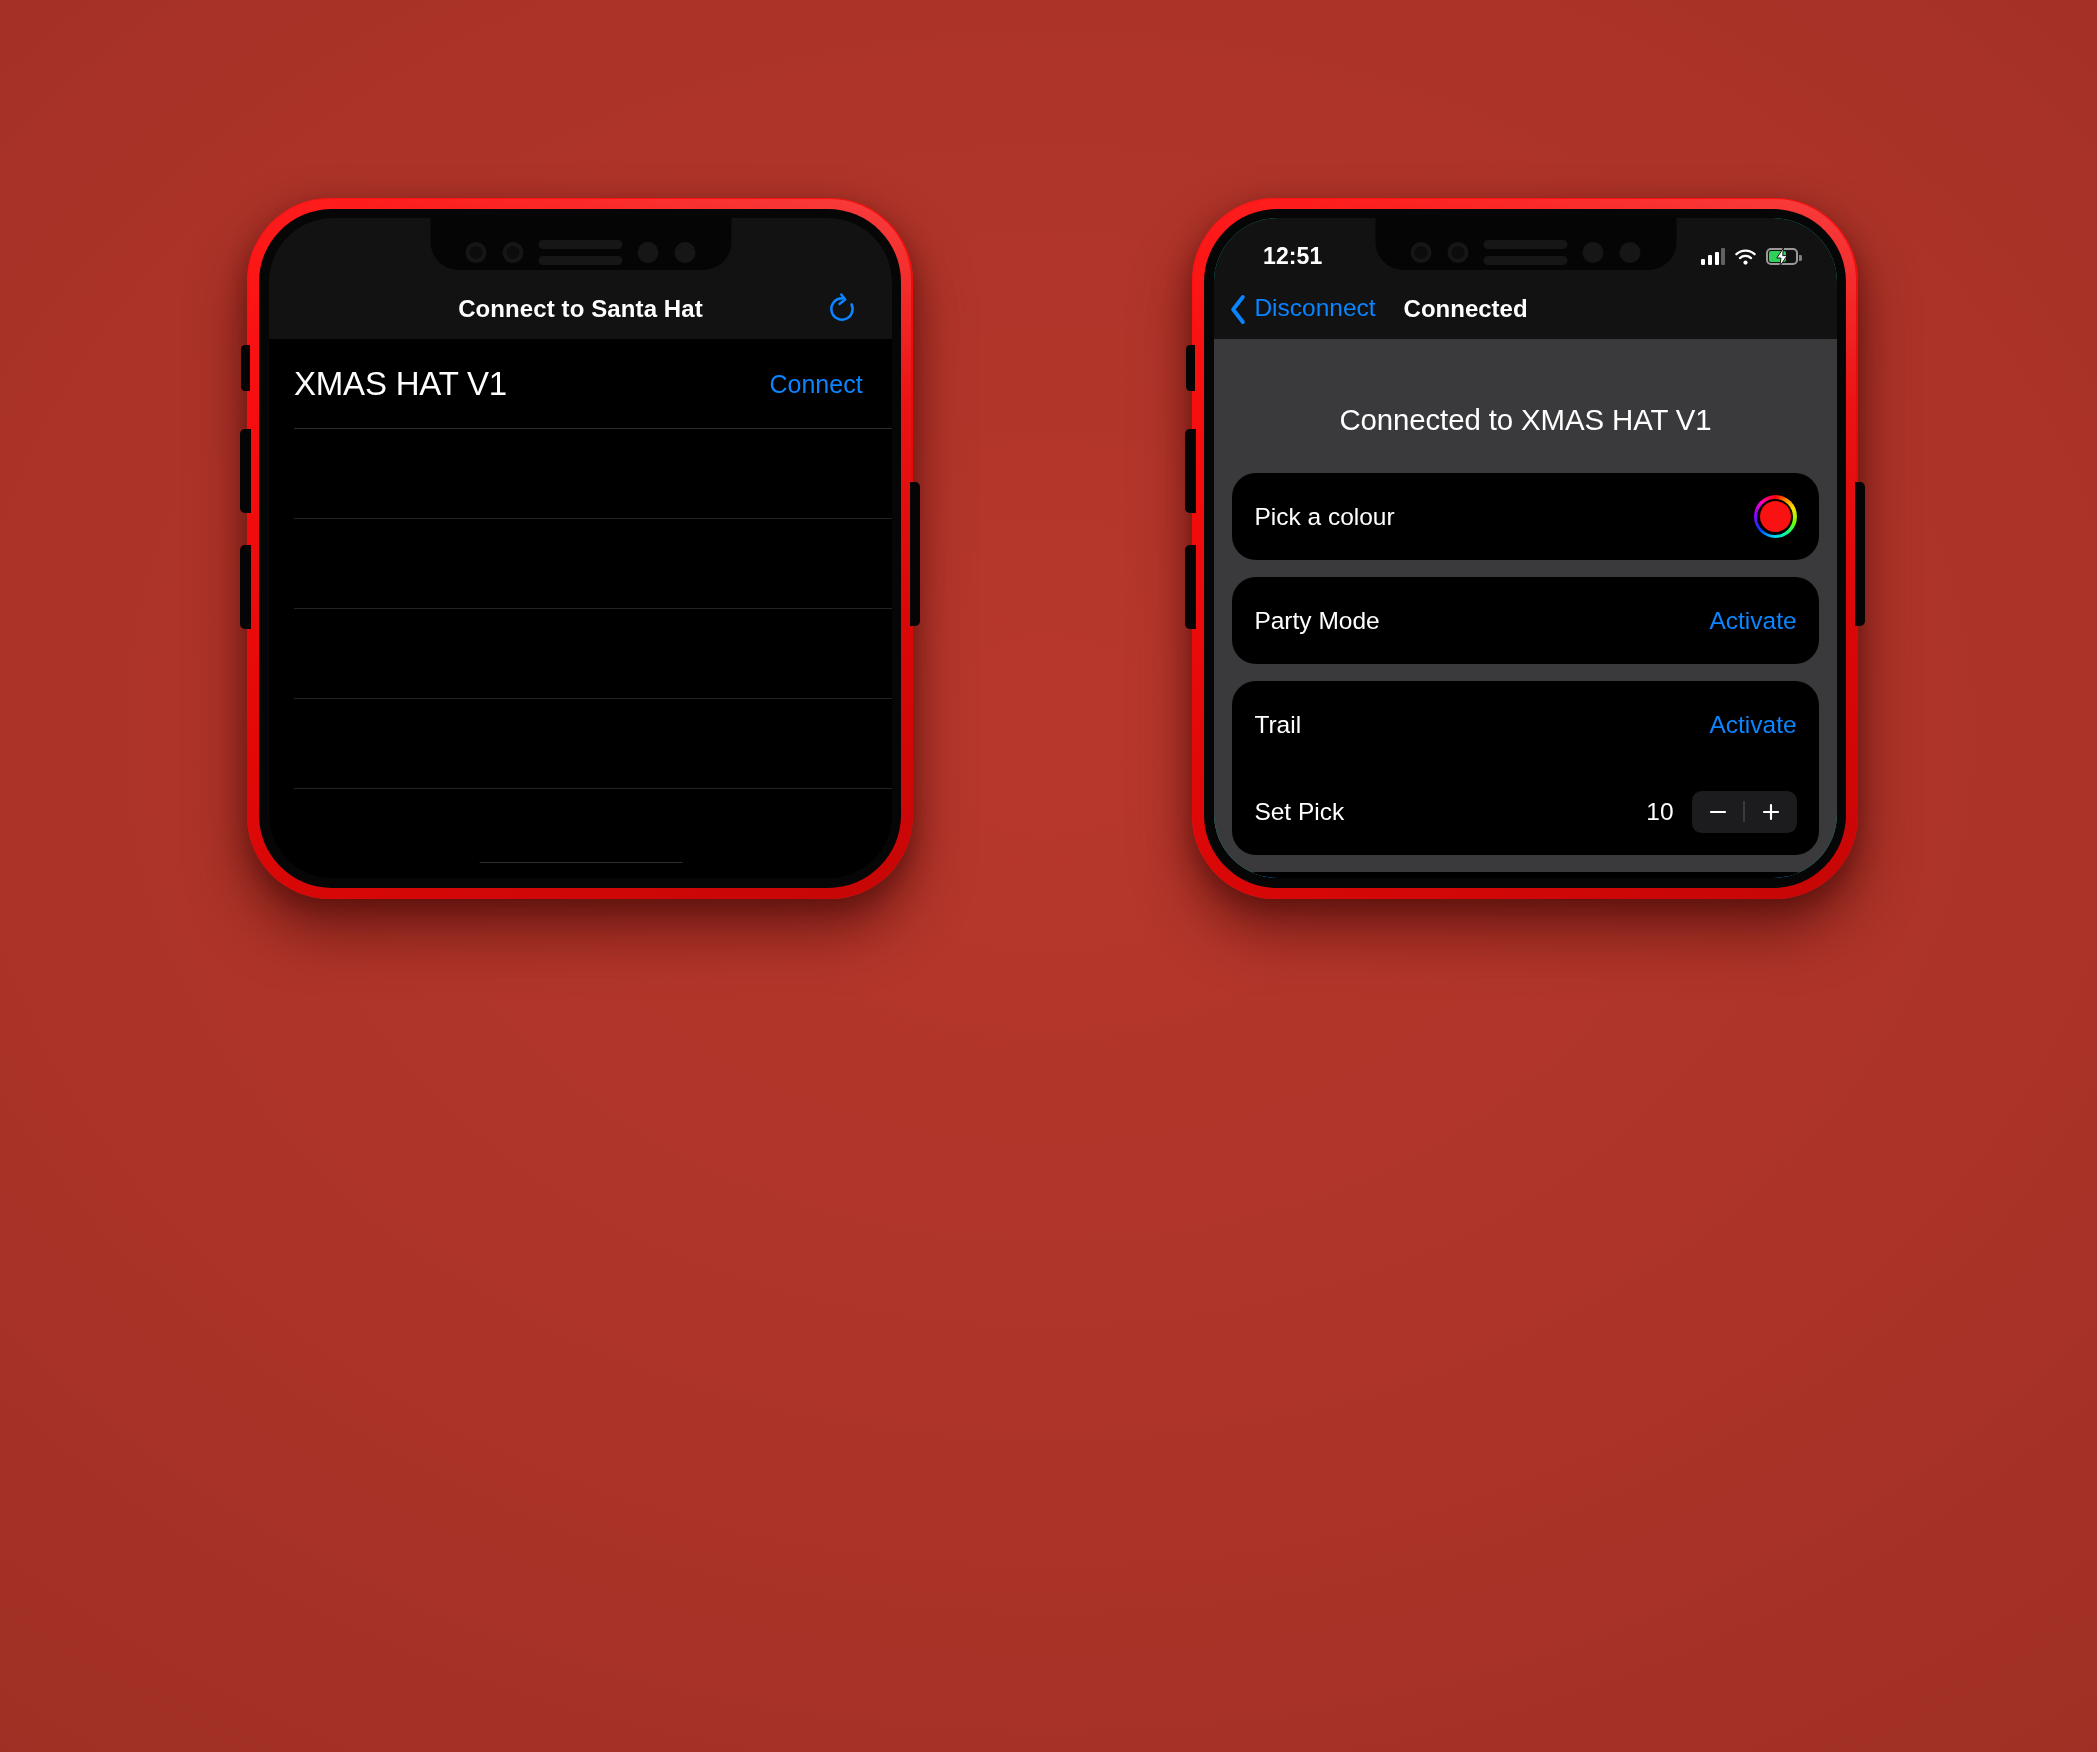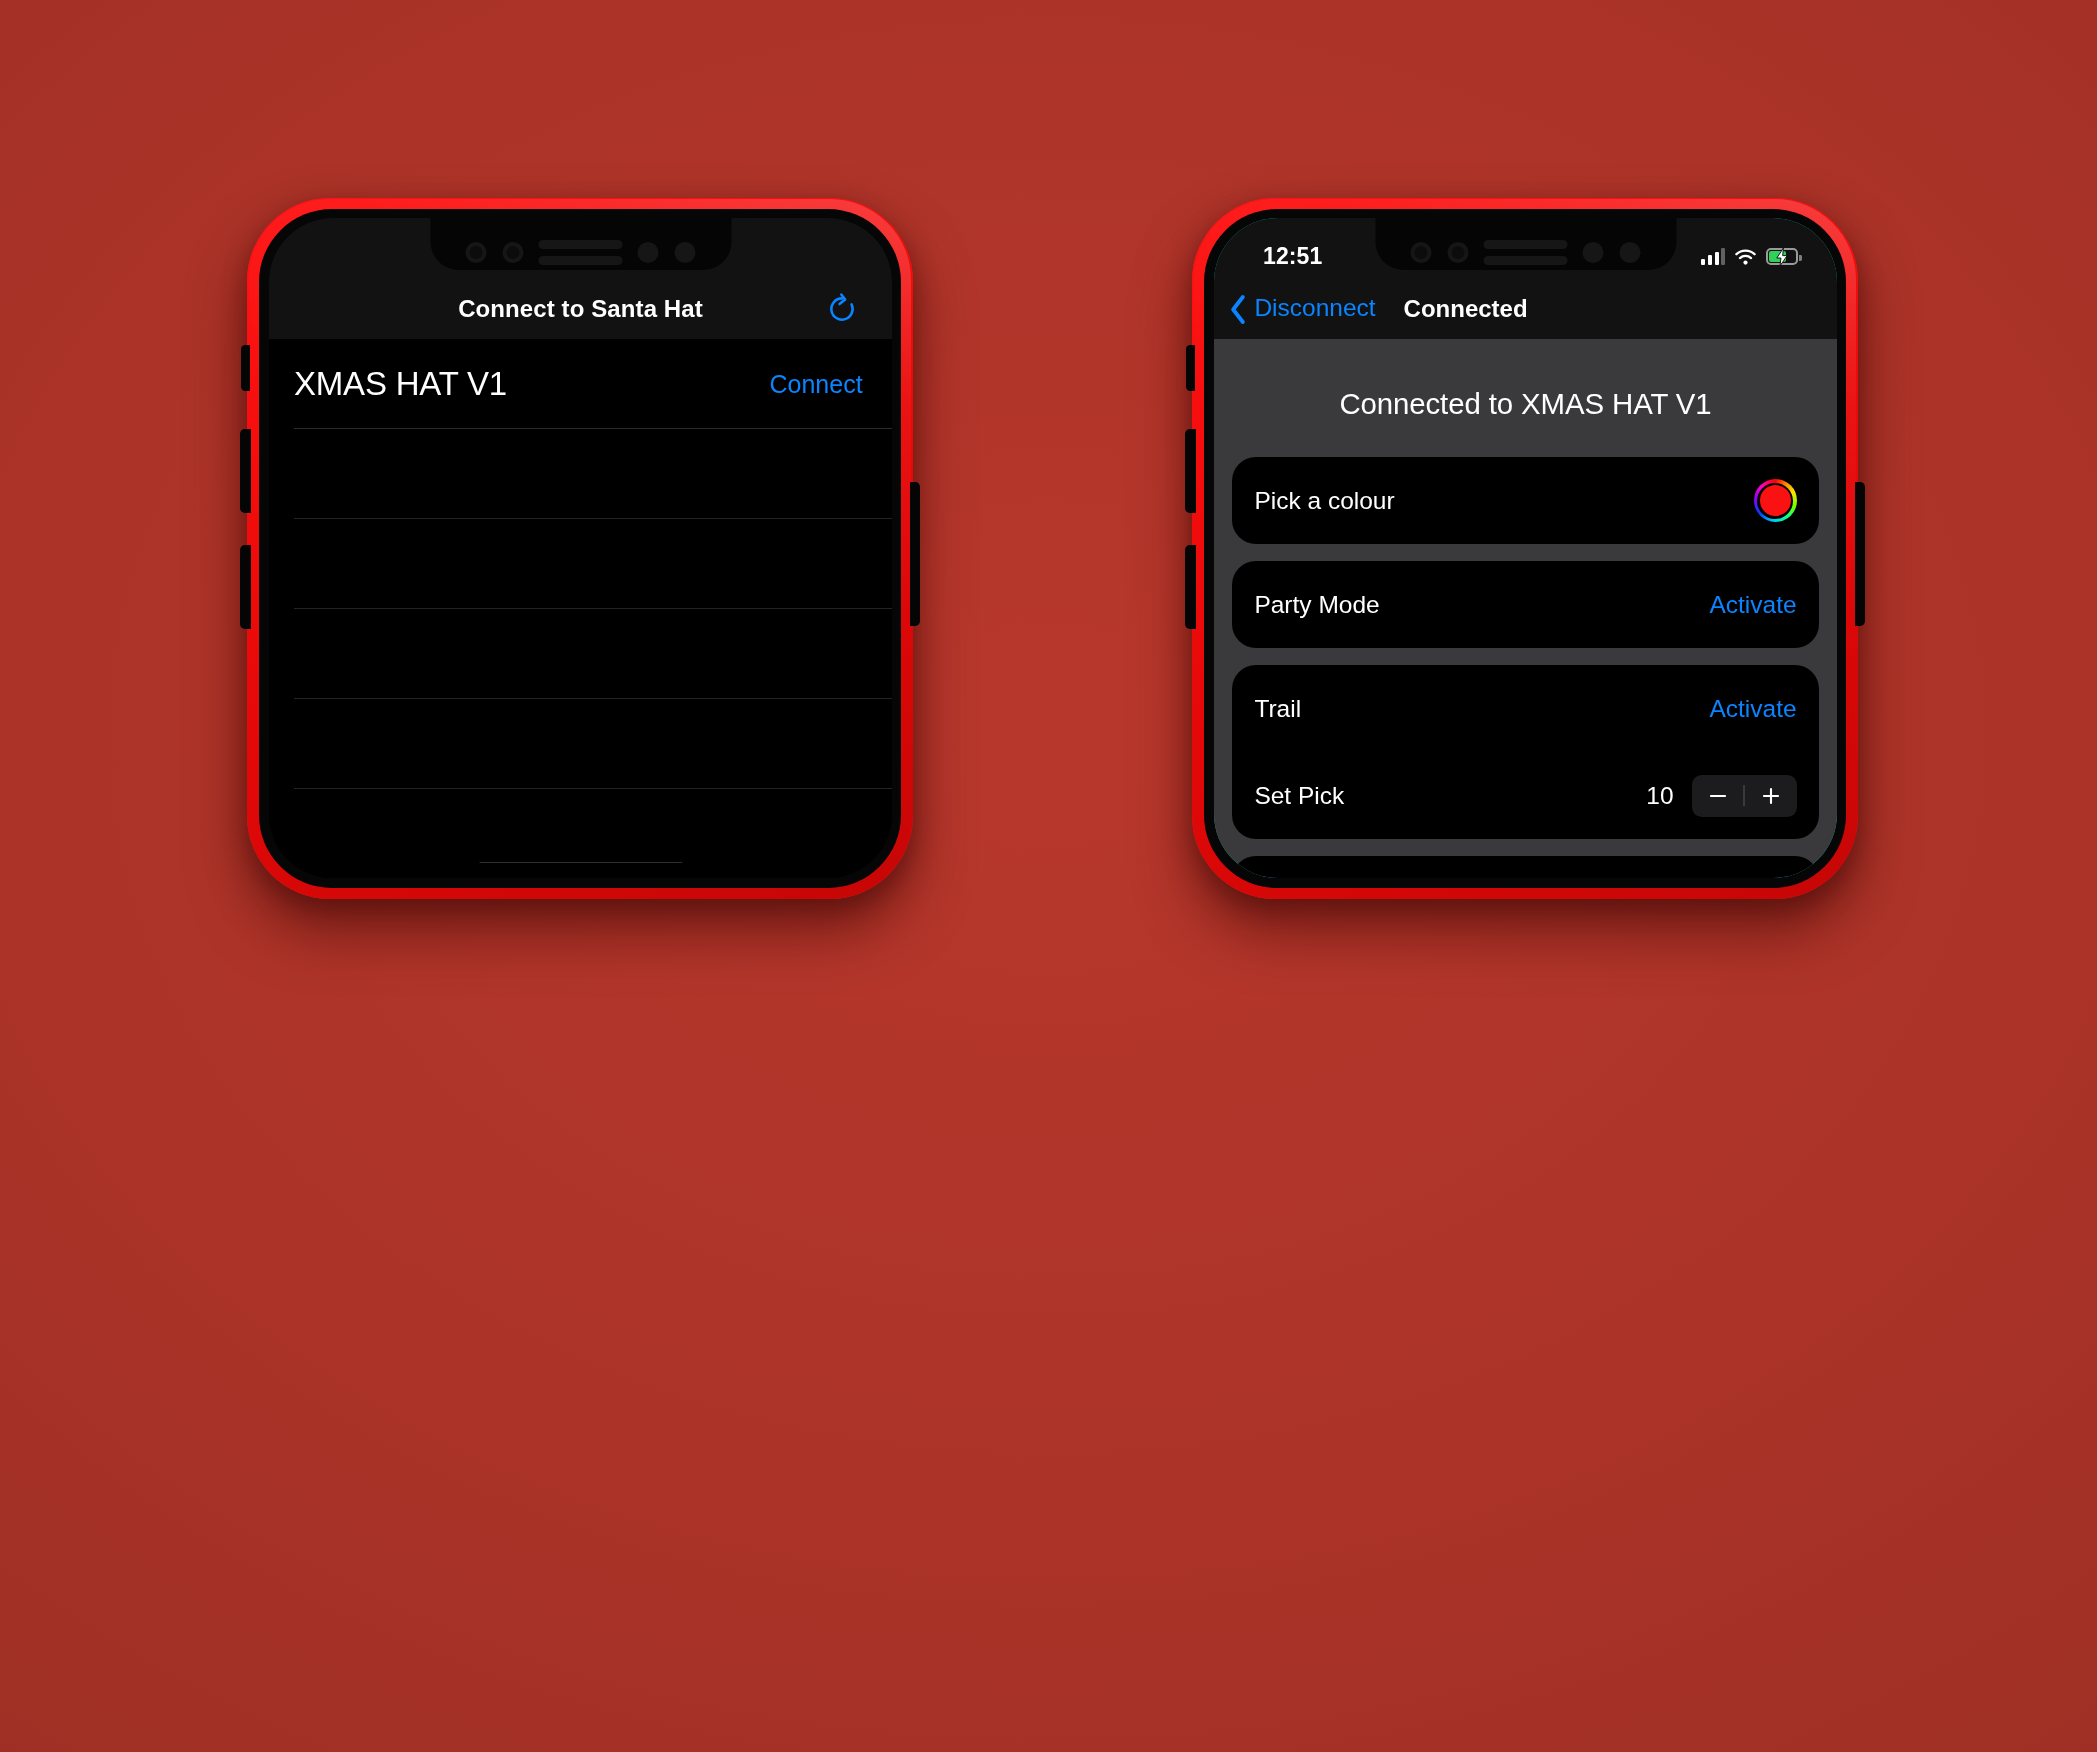--- a/index.html
+++ b/index.html
@@ -278,21 +278,21 @@
     font-weight: bold;
     margin-left: 28px;
   }
 
   .ctrl-body {
     position: absolute;
     left: 0; right: 0;
     top: 121px; bottom: 0;
     background: #3a3a3c;
     border-bottom: 2.1px solid #0a84ff;
-    padding: 0 18px;
+    padding: 16px 18px;
   }
   .connected-title {
     color: #ffffff;
     font-size: 29.4px;
     text-align: center;
     padding: 48px 0 36px;
     letter-spacing: -0.1px;
   }
   .card {
     background: #000000;

